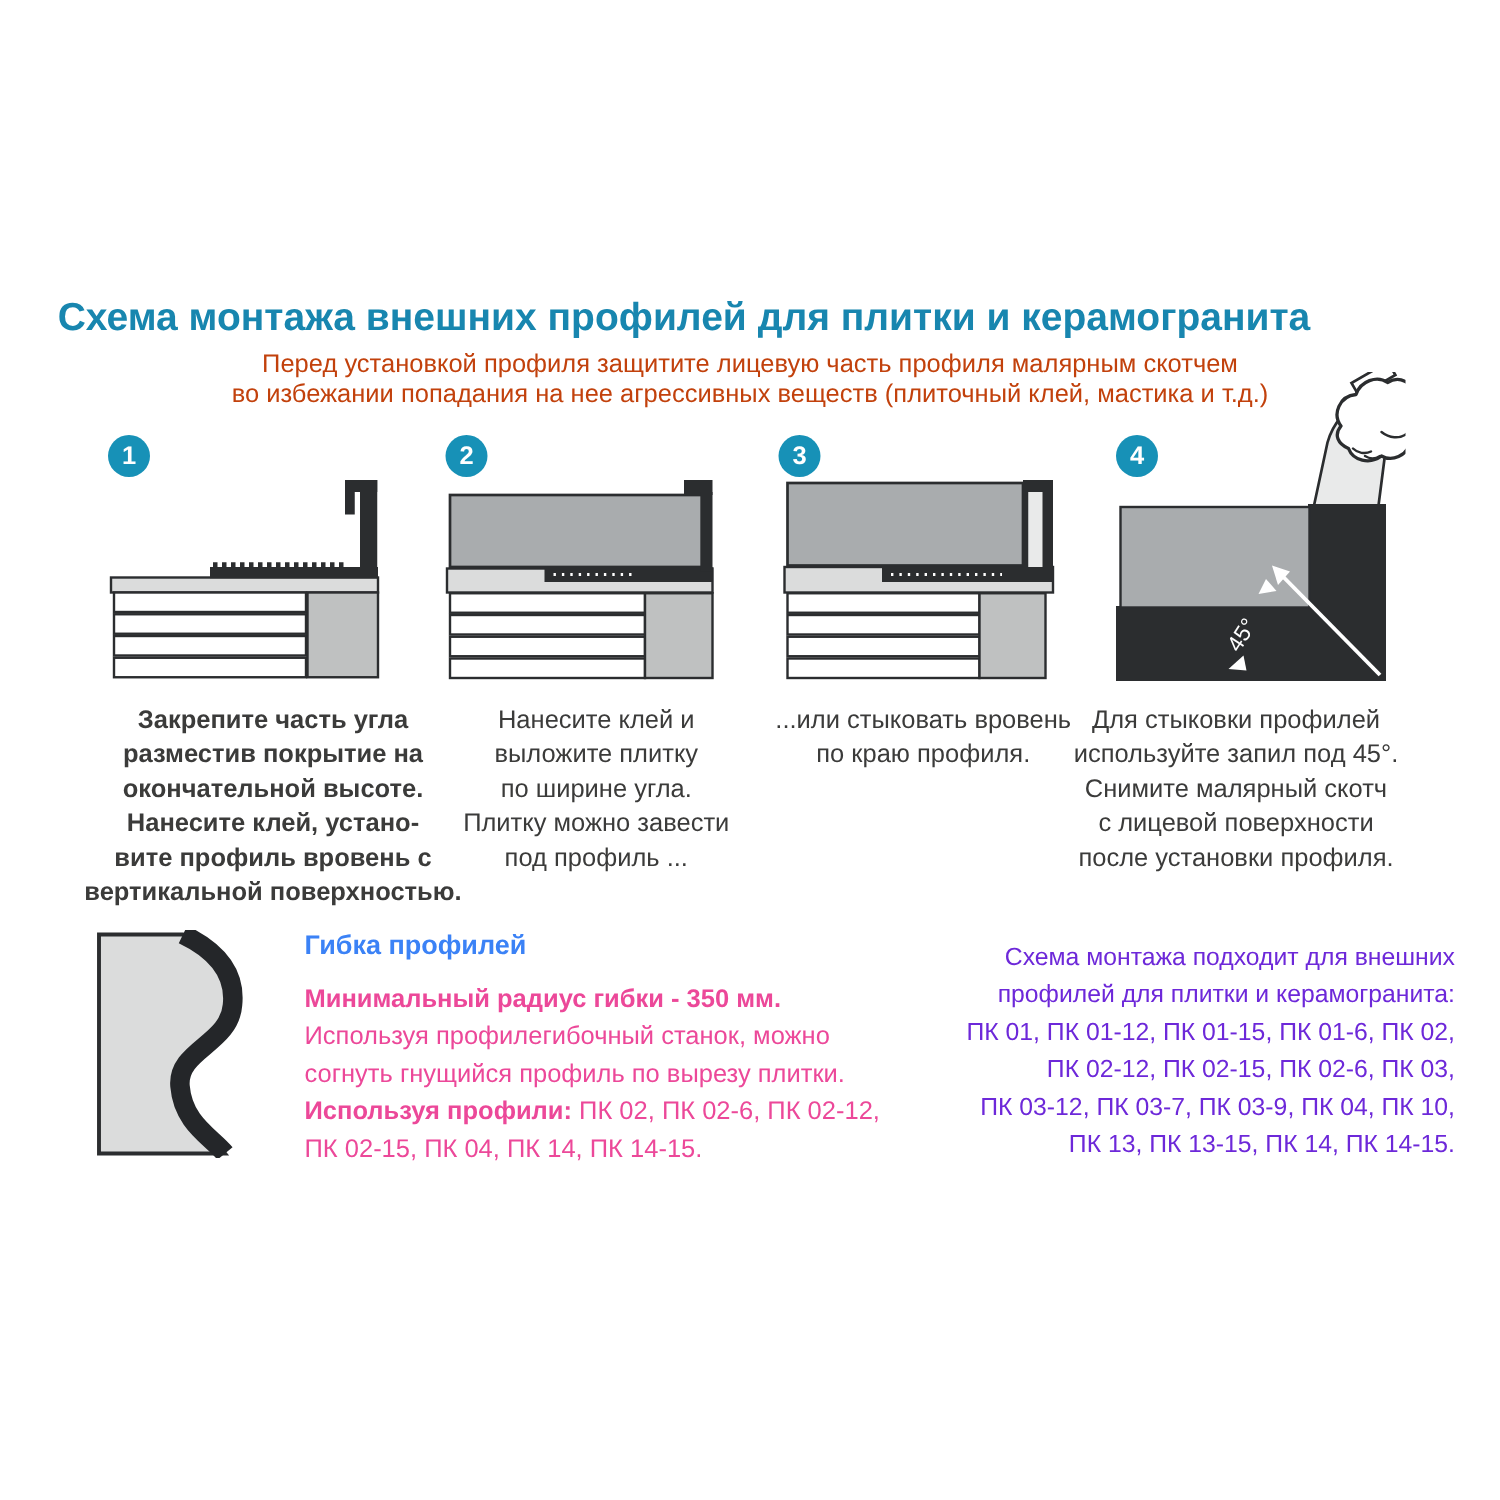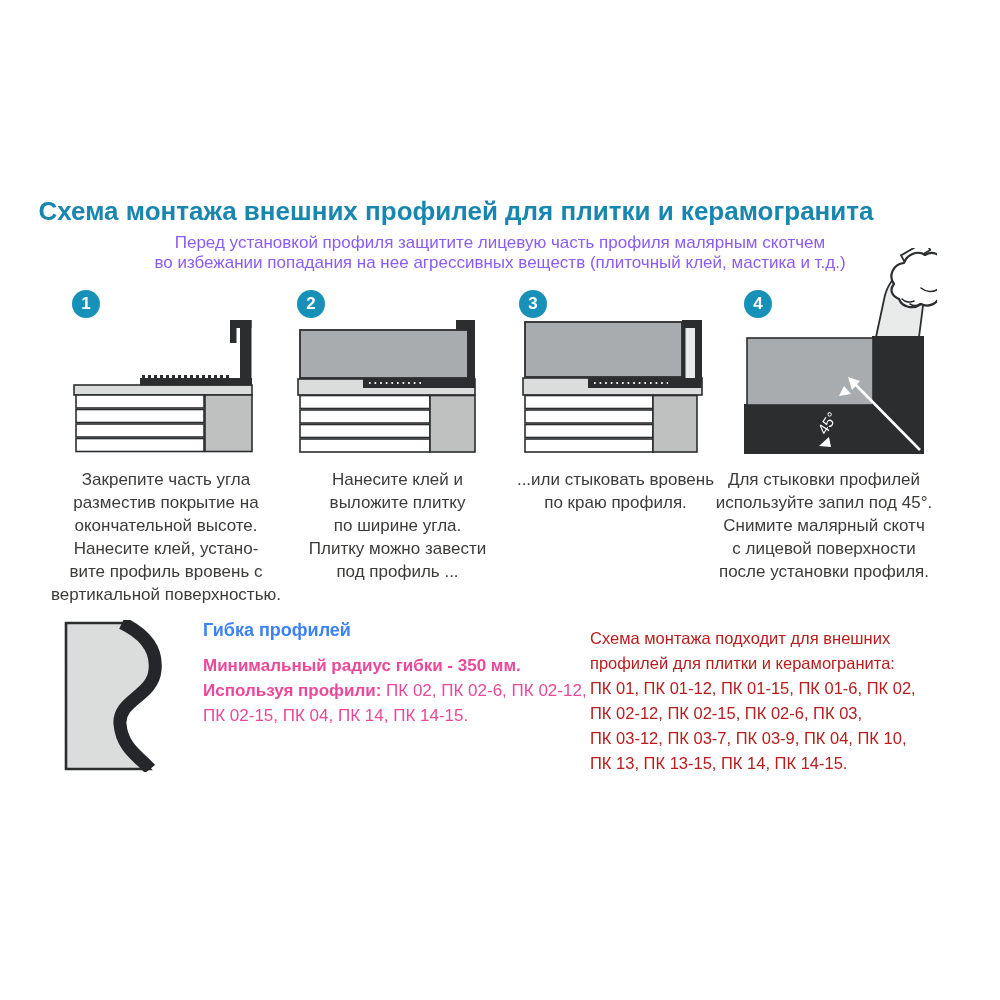--- a/index.html
+++ b/index.html
@@ -1,34 +1,34 @@
 <!DOCTYPE html>
 <html><head>
 <meta charset="utf-8">
 <style>
   html,body{margin:0;padding:0;background:#ffffff;}
   .canvas{position:relative;width:1000px;height:1000px;background:#ffffff;overflow:hidden;
           font-family:"Liberation Sans", sans-serif;color:#3B3B3A;}
   .title{position:absolute;top:196px;left:0;width:912px;text-align:center;
          font-size:26px;font-weight:bold;color:#1886AF;margin:0;}
   .subtitle{position:absolute;top:233px;left:0;width:1000px;text-align:center;
-         font-size:17px;line-height:20px;white-space:pre-line;margin:0;color:#8b5cf6;}
+         font-size:17px;line-height:20px;white-space:pre-line;margin:0;color:#c2410c;}
   .badge{position:absolute;width:28px;height:28px;border-radius:50%;background:#1791B7;
          color:#fff;font-size:17px;font-weight:bold;display:flex;align-items:center;
          justify-content:center;z-index:2;}
   .diagram{position:absolute;}
   .caption{position:absolute;top:468px;margin:0;text-align:center;font-size:17px;
            line-height:23px;white-space:pre-line;color:#3B3B3A;}
   .bend-block{position:absolute;left:203px;top:620px;width:410px;}
   .bend-heading{font-size:18px;font-weight:bold;margin:0 0 12px 0;color:#3b82f6;}
   .bend-para{margin:0;font-size:17px;line-height:25px;color:#ec4899;}
   .blk{display:block;white-space:pre-line;}
   .inline-wrap{display:block;white-space:pre-line;}
-  .comp-block{position:absolute;left:590px;top:626px;width:380px;text-align:left;
-              font-size:16.5px;line-height:25px;white-space:pre-line;margin:0;color:#b91c1c;}
+  .comp-block{position:absolute;left:590px;top:626px;width:380px;text-align:right;
+              font-size:16.5px;line-height:25px;white-space:pre-line;margin:0;color:#6d28d9;}
 </style>
 </head>
 <body>
 
 <div class="canvas">
 
   <h1 class="title">Схема монтажа внешних профилей для плитки и керамогранита</h1>
   <p class="subtitle">Перед установкой профиля защитите лицевую часть профиля малярным скотчем
 во избежании попадания на нее агрессивных веществ (плиточный клей, мастика и т.д.)</p>
 
@@ -104,21 +104,21 @@
       <polygon points="109,138 116,146 104,148" fill="#ffffff"></polygon>
       <polygon points="84,198 94,189 96,199" fill="#ffffff"></polygon>
       <text transform="translate(97,178) rotate(-57)" font-size="15" fill="#ffffff" text-anchor="middle" font-family="Liberation Sans, sans-serif">45°</text>
     </g>
     <g>
       <path d="M159,36 C153,28 158,16 169,15 C172,6 183,2 190,7 C198,2 207,7 207,15 C214,19 215,29 209,34 L205,47 C203,56 193,60 186,56 C178,62 167,59 164,51 C157,48 154,42 159,36 Z" fill="#ffffff" stroke="#2B2D2F" stroke-width="2.2" stroke-linejoin="round"></path>
       <path d="M167,51 c3,3 8,4 12,2 M175,56 c3,2 7,2 10,0 M186,40 c5,4 12,5 17,1" fill="none" stroke="#2B2D2F" stroke-width="1.6" stroke-linecap="round"></path>
     </g>
   </svg>
 
-  <p class="caption" style="left:36px;width:260px;">Закрепите часть угла
+  <p class="caption" style="left:52px;width:260px;font-weight:bold;">Закрепите часть угла
 разместив покрытие на
 окончательной высоте.
 Нанесите клей, устано-
 вите профиль вровень с
 вертикальной поверхностью.</p>
   <p class="caption" style="left:503px;width:225px;">...или стыковать вровень
 по краю профиля.</p>
   <p class="caption" style="left:285px;width:225px;">Нанесите клей и
 выложите плитку
 по ширине угла.
@@ -132,20 +132,22 @@
 
   <svg class="diagram" style="left:62px;top:620px;" width="106" height="152" viewBox="0 0 106 152">
     <path d="M4,3 L60,3 C85,15 95,31 93,50 C91,76 56,80 58,104 C60,129 79,138 88,149 L4,149 Z" fill="#DBDCDC" stroke="#2B2D2F" stroke-width="2.6"></path>
     <path d="M60,3 C85,15 95,31 93,50 C91,76 56,80 58,104 C60,129 79,138 88,149" fill="none" stroke="#242629" stroke-width="13"></path>
   </svg>
 
   <div class="bend-block">
     <h2 class="bend-heading">Гибка профилей</h2>
     <p class="bend-para">
       <b class="blk">Минимальный радиус гибки - 350 мм.</b>
+      <span class="blk">Используя профилегибочный станок, можно
+согнуть гнущийся профиль по вырезу плитки.</span>
       <span class="inline-wrap"><b>Используя профили:</b><span> ПК 02, ПК 02-6, ПК 02-12,
 ПК 02-15, ПК 04, ПК 14, ПК 14-15.</span></span>
     </p>
   </div>
 
   <p class="comp-block">Схема монтажа подходит для внешних
 профилей для плитки и керамогранита:
 ПК 01, ПК 01-12, ПК 01-15, ПК 01-6, ПК 02,
 ПК 02-12, ПК 02-15, ПК 02-6, ПК 03,
 ПК 03-12, ПК 03-7, ПК 03-9, ПК 04, ПК 10,

